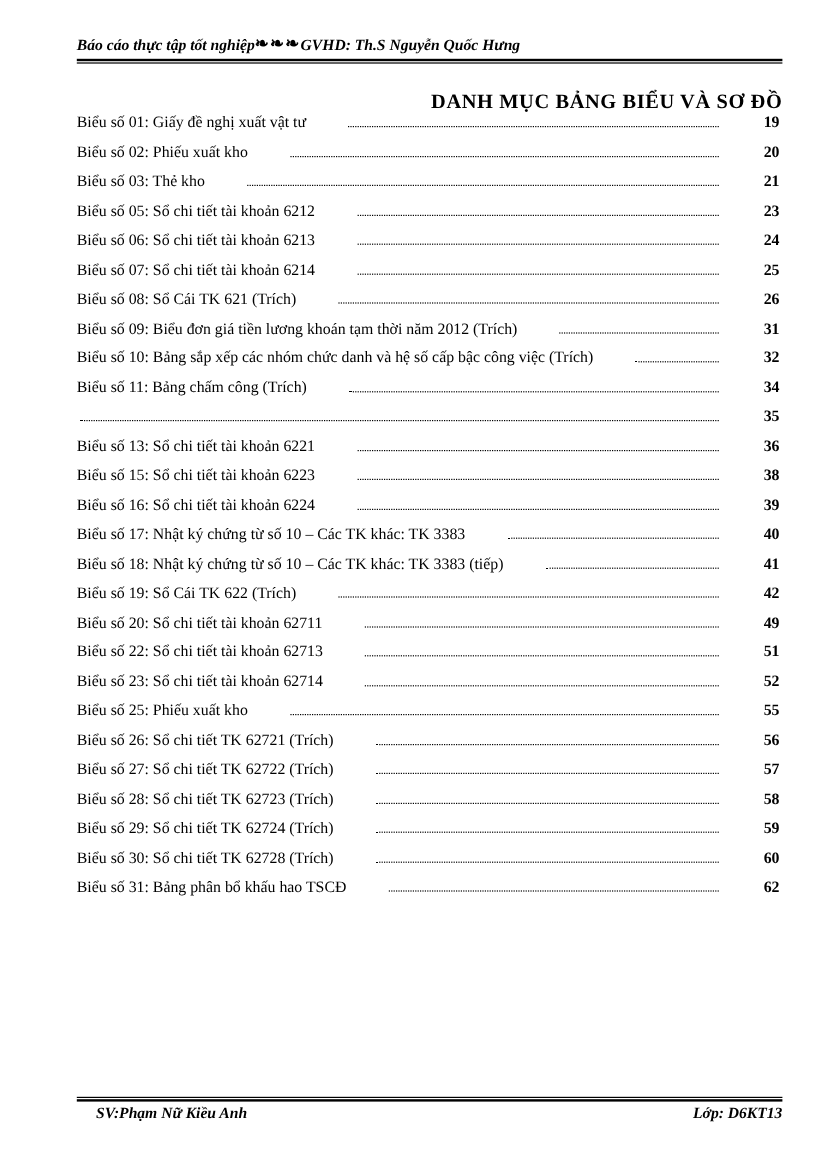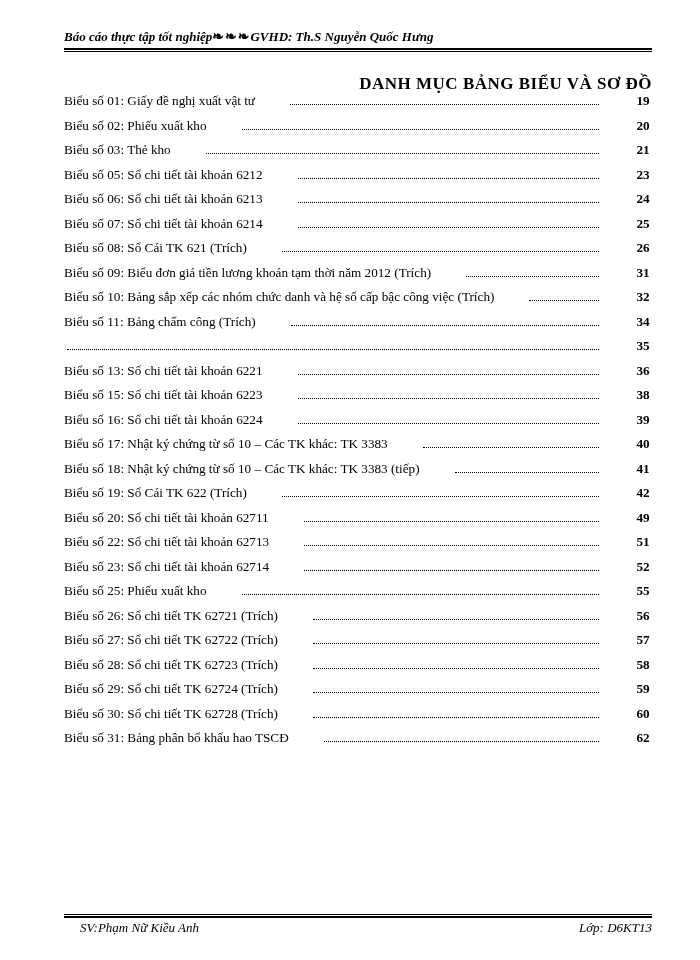--- a/index.html
+++ b/index.html
@@ -83,21 +83,21 @@
     margin-bottom: 1px;
   }
   .fhr-outer {
     border-top: 2.5px solid #000;
     margin-bottom: 2px;
   }
   .footer-row {
     display: flex;
     justify-content: space-between;
     font-style: italic;
-    font-weight: normal;
+    font-weight: bold;
     font-size: 13px;
     padding-left: 16px;
     gap: 44px;
   }
 </style>
 </head>
 <body>
 
 <div class="header-row">
   <span class="header-left">Báo cáo thực tập tốt nghiệp</span>

